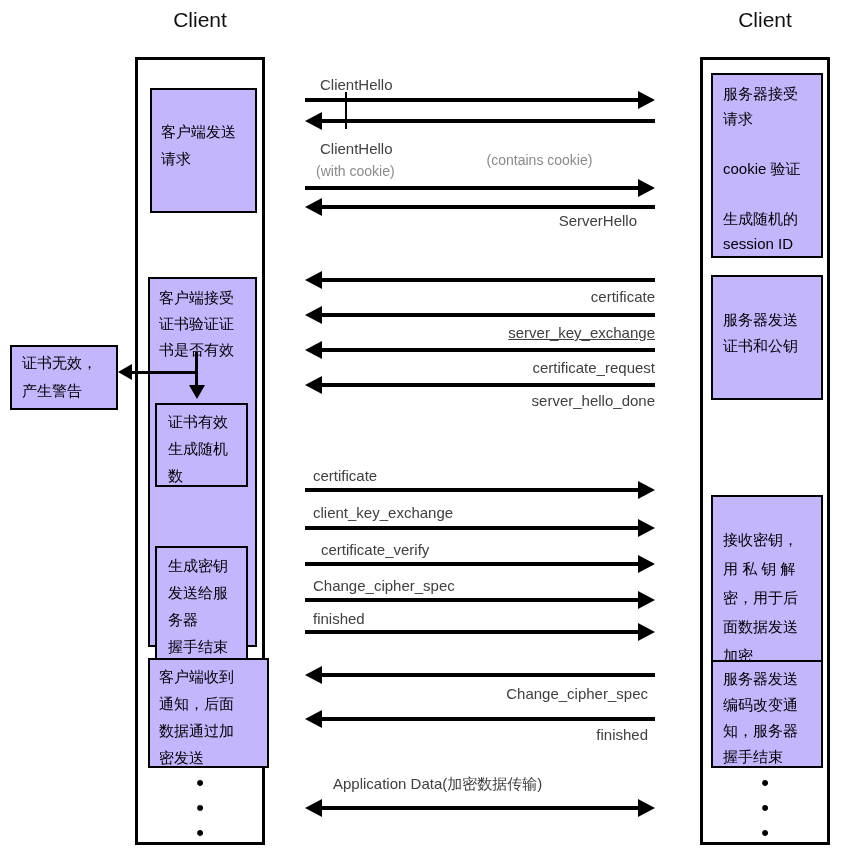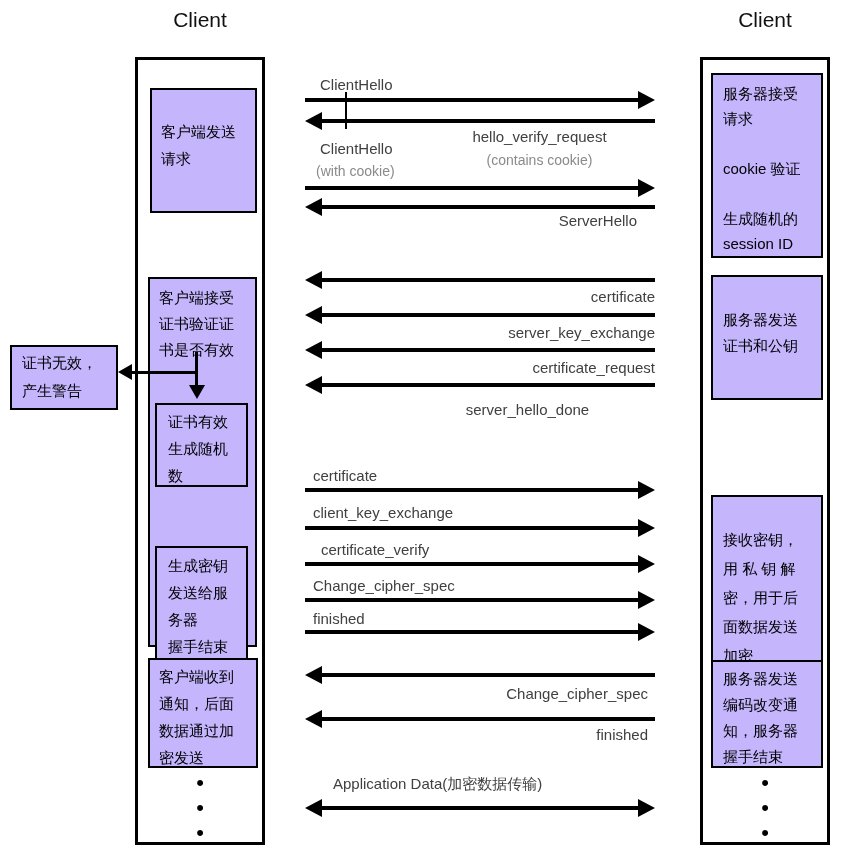--- a/index.html
+++ b/index.html
@@ -67,21 +67,21 @@
   <div class="ibox" style="left:148px; top:277px; width:109px; height:370px; padding:6px 3px 0 9px; line-height:26px;">客户端接受
 证书验证证
 书是否有效</div>
   <div class="ibox" style="left:155px; top:403px; width:93px; height:84px; padding:3px 2px 0 11px; line-height:27px;">证书有效
 生成随机
 数</div>
   <div class="ibox" style="left:155px; top:523px; width:93px; height:114px; padding:4px 2px 0 11px; line-height:27px;margin-top:23px;">生成密钥
 发送给服
 务器
 握手结束</div>
-  <div class="ibox" style="left:148px; top:658px; width:110px; height:110px; padding:3px 2px 0 9px; line-height:27px;">客户端收到
+  <div class="ibox" style="left:148px; top:658px; width:121px; height:110px; padding:3px 2px 0 9px; line-height:27px;">客户端收到
 通知，后面
 数据通过加
 密发送</div>
   <div class="dots" style="left:135px; top:770px;">•
 •
 •</div>
 
   <div class="ibox" style="left:10px; top:345px; width:108px; height:65px; padding:2px 2px 0 10px; line-height:28px;">证书无效，
 产生警告</div>
   <div class="vline" style="left:195px; top:352px; height:34px;"></div>
@@ -108,36 +108,35 @@
 知，服务器
 握手结束</div>
   <div class="dots" style="left:700px; top:770px;">•
 •
 •</div>
 
   <div class="lbl" style="left:320px; top:76px;">ClientHello</div>
   <div class="arr right" style="left:305px; top:98px; width:333px;"></div>
   <div class="tick" style="left:345px; top:92px; height:37px;"></div>
   <div class="arr left" style="left:322px; top:119px; width:333px;"></div>
-  <div class="lbl c" style="left:452px; top:128px; width:175px;">hello_verify_request</div>
   <div class="lbl c muted" style="left:452px; top:152px; width:175px;">(contains cookie)</div>
   <div class="lbl" style="left:320px; top:140px;">ClientHello</div>
   <div class="lbl muted" style="left:316px; top:163px;">(with cookie)</div>
   <div class="arr right" style="left:305px; top:186px; width:333px;"></div>
   <div class="arr left" style="left:322px; top:205px; width:333px;"></div>
   <div class="lbl r" style="left:435px; top:212px; width:202px;">ServerHello</div>
 
   <div class="arr left" style="left:322px; top:278px; width:333px;"></div>
   <div class="lbl r" style="left:400px; top:288px; width:255px;">certificate</div>
   <div class="arr left" style="left:322px; top:313px; width:333px;"></div>
-  <div class="lbl r" style="left:400px; top:324px; width:255px;">server_key_exchange</div>
+  <div class="lbl r" style="left:400px; top:324px; width:255px;text-decoration:underline;">server_key_exchange</div>
   <div class="arr left" style="left:322px; top:348px; width:333px;"></div>
   <div class="lbl r" style="left:400px; top:359px; width:255px;">certificate_request</div>
   <div class="arr left" style="left:322px; top:383px; width:333px;"></div>
-  <div class="lbl r" style="left:400px; top:401px; width:255px;text-align:center;">server_hello_done</div>
+  <div class="lbl r" style="left:400px; top:392px; width:255px;">server_hello_done</div>
 
   <div class="lbl" style="left:313px; top:467px;">certificate</div>
   <div class="arr right" style="left:305px; top:488px; width:333px;"></div>
   <div class="lbl" style="left:313px; top:504px;">client_key_exchange</div>
   <div class="arr right" style="left:305px; top:526px; width:333px;"></div>
   <div class="lbl" style="left:313px; top:541px;margin-left:8px;">certificate_verify</div>
   <div class="arr right" style="left:305px; top:562px; width:333px;"></div>
   <div class="lbl" style="left:313px; top:577px;">Change_cipher_spec</div>
   <div class="arr right" style="left:305px; top:598px; width:333px;"></div>
   <div class="lbl" style="left:313px; top:610px;">finished</div>

